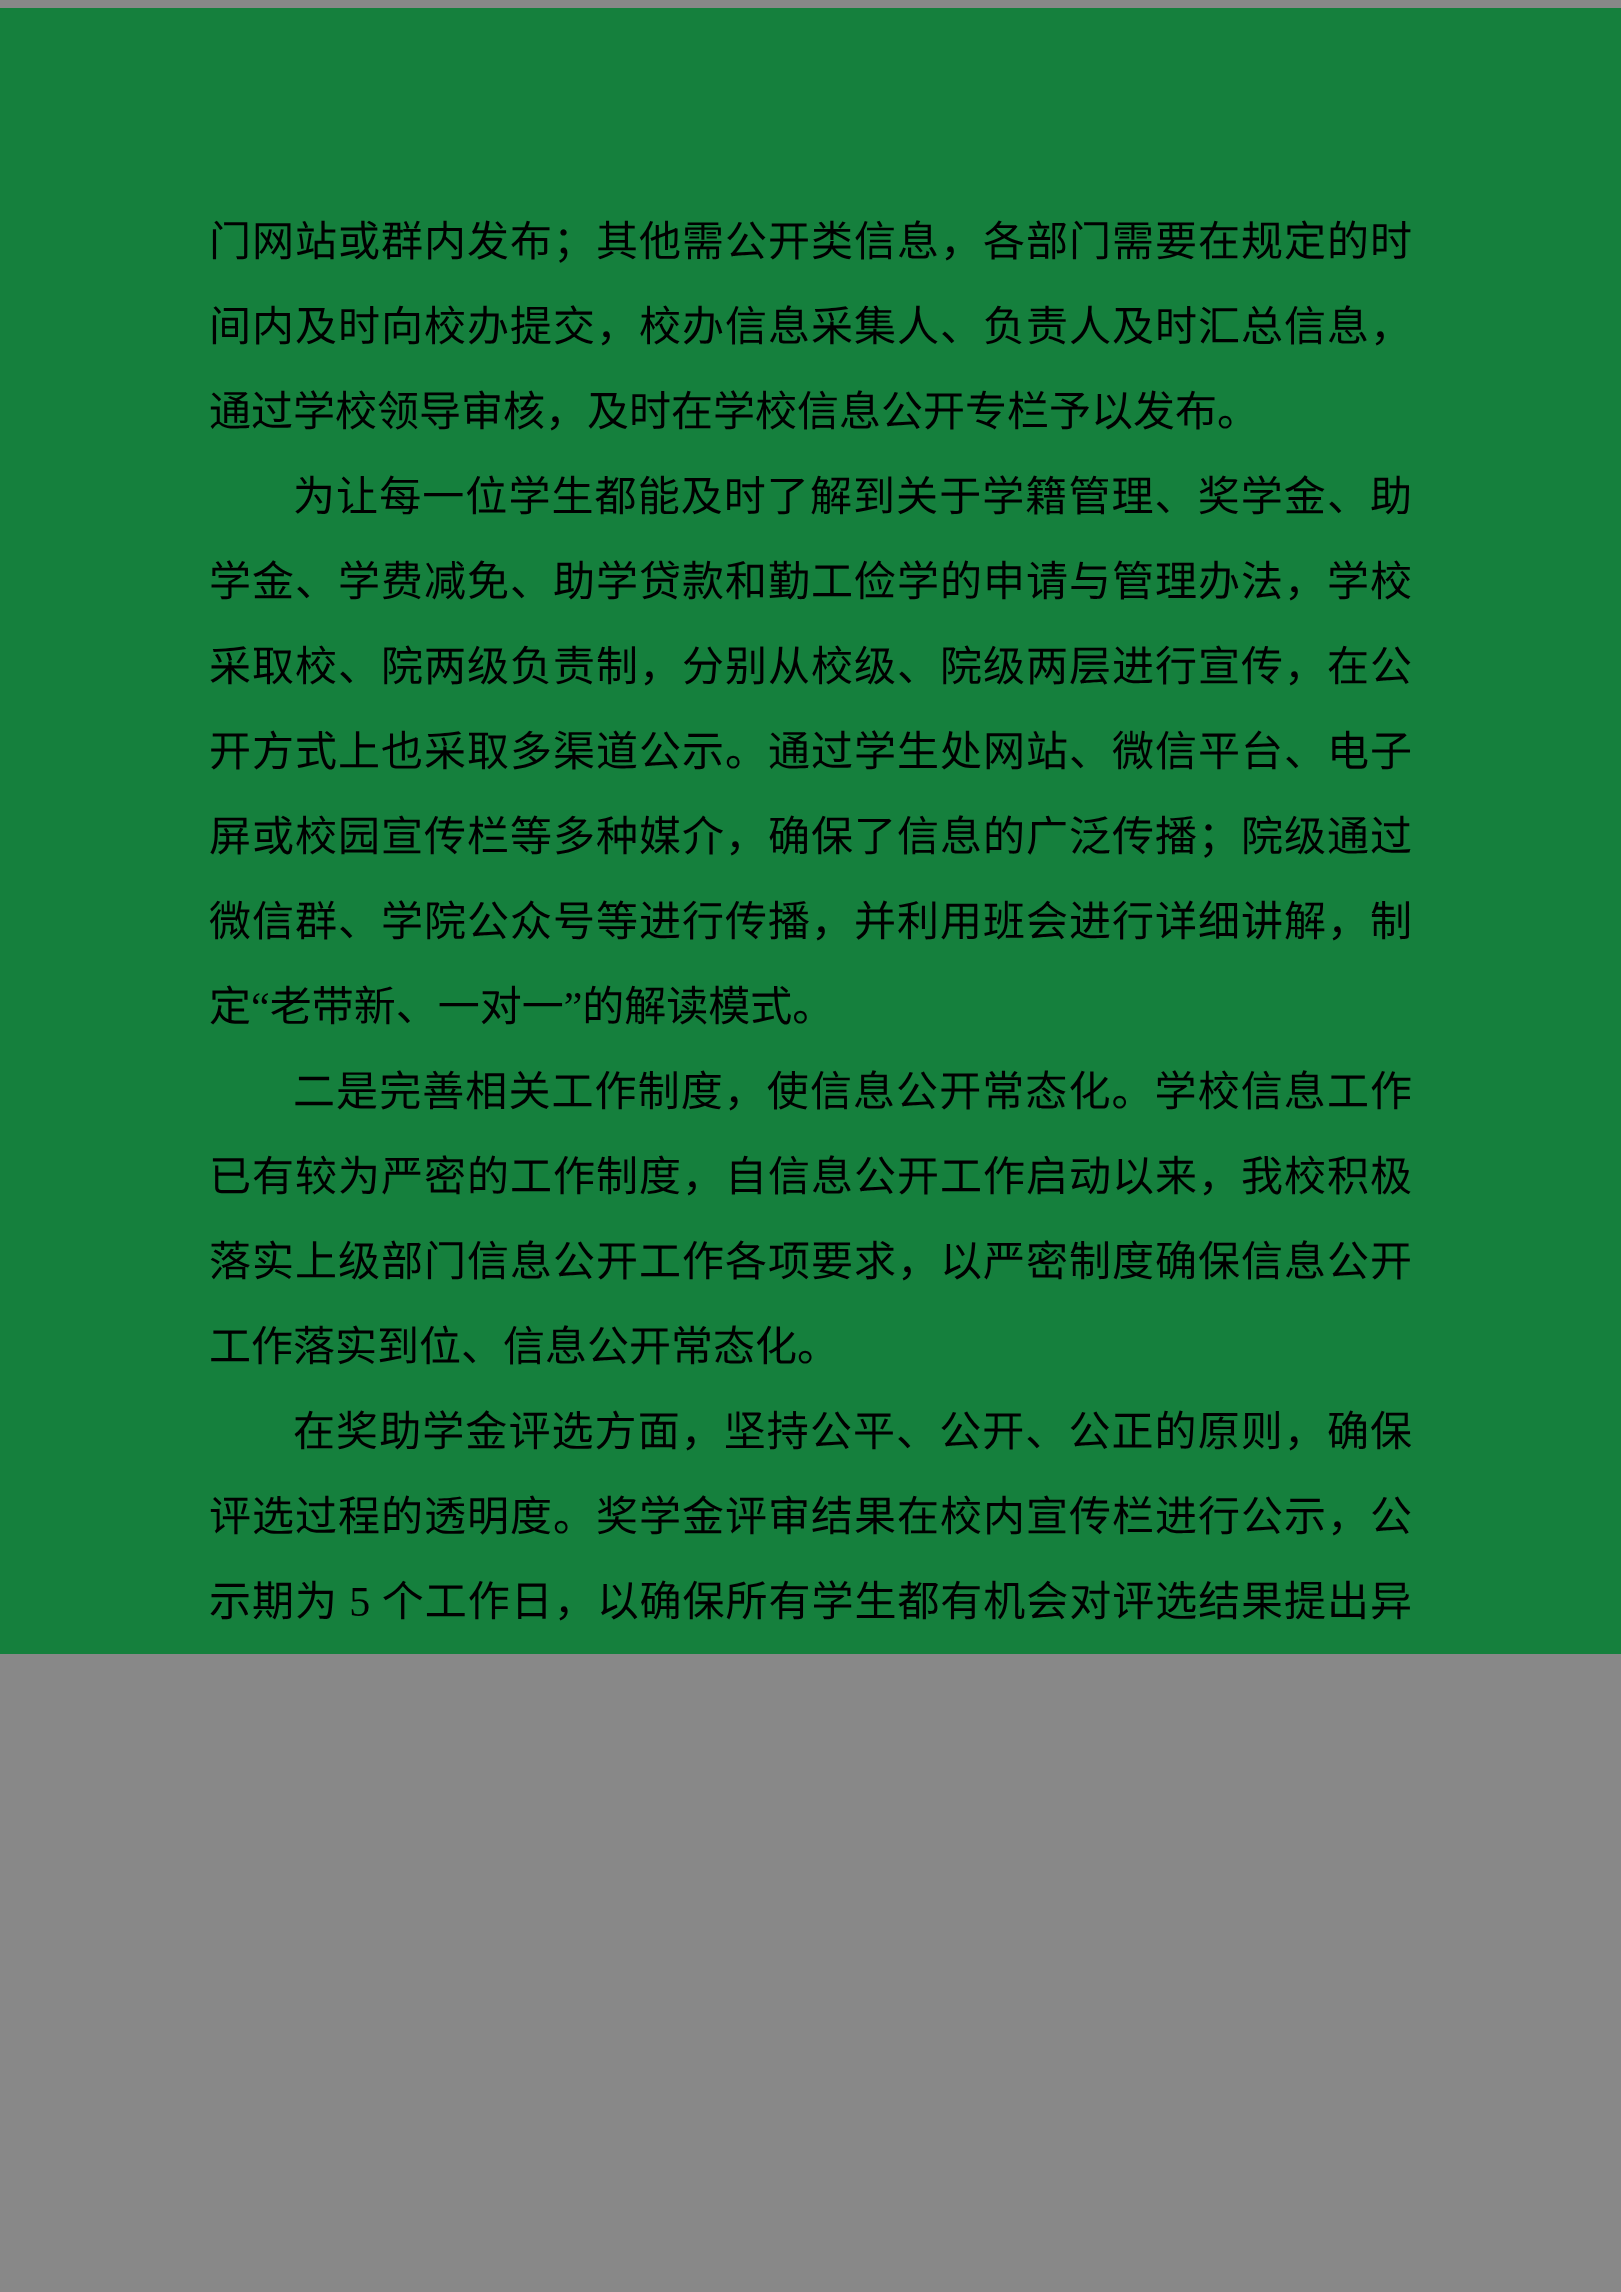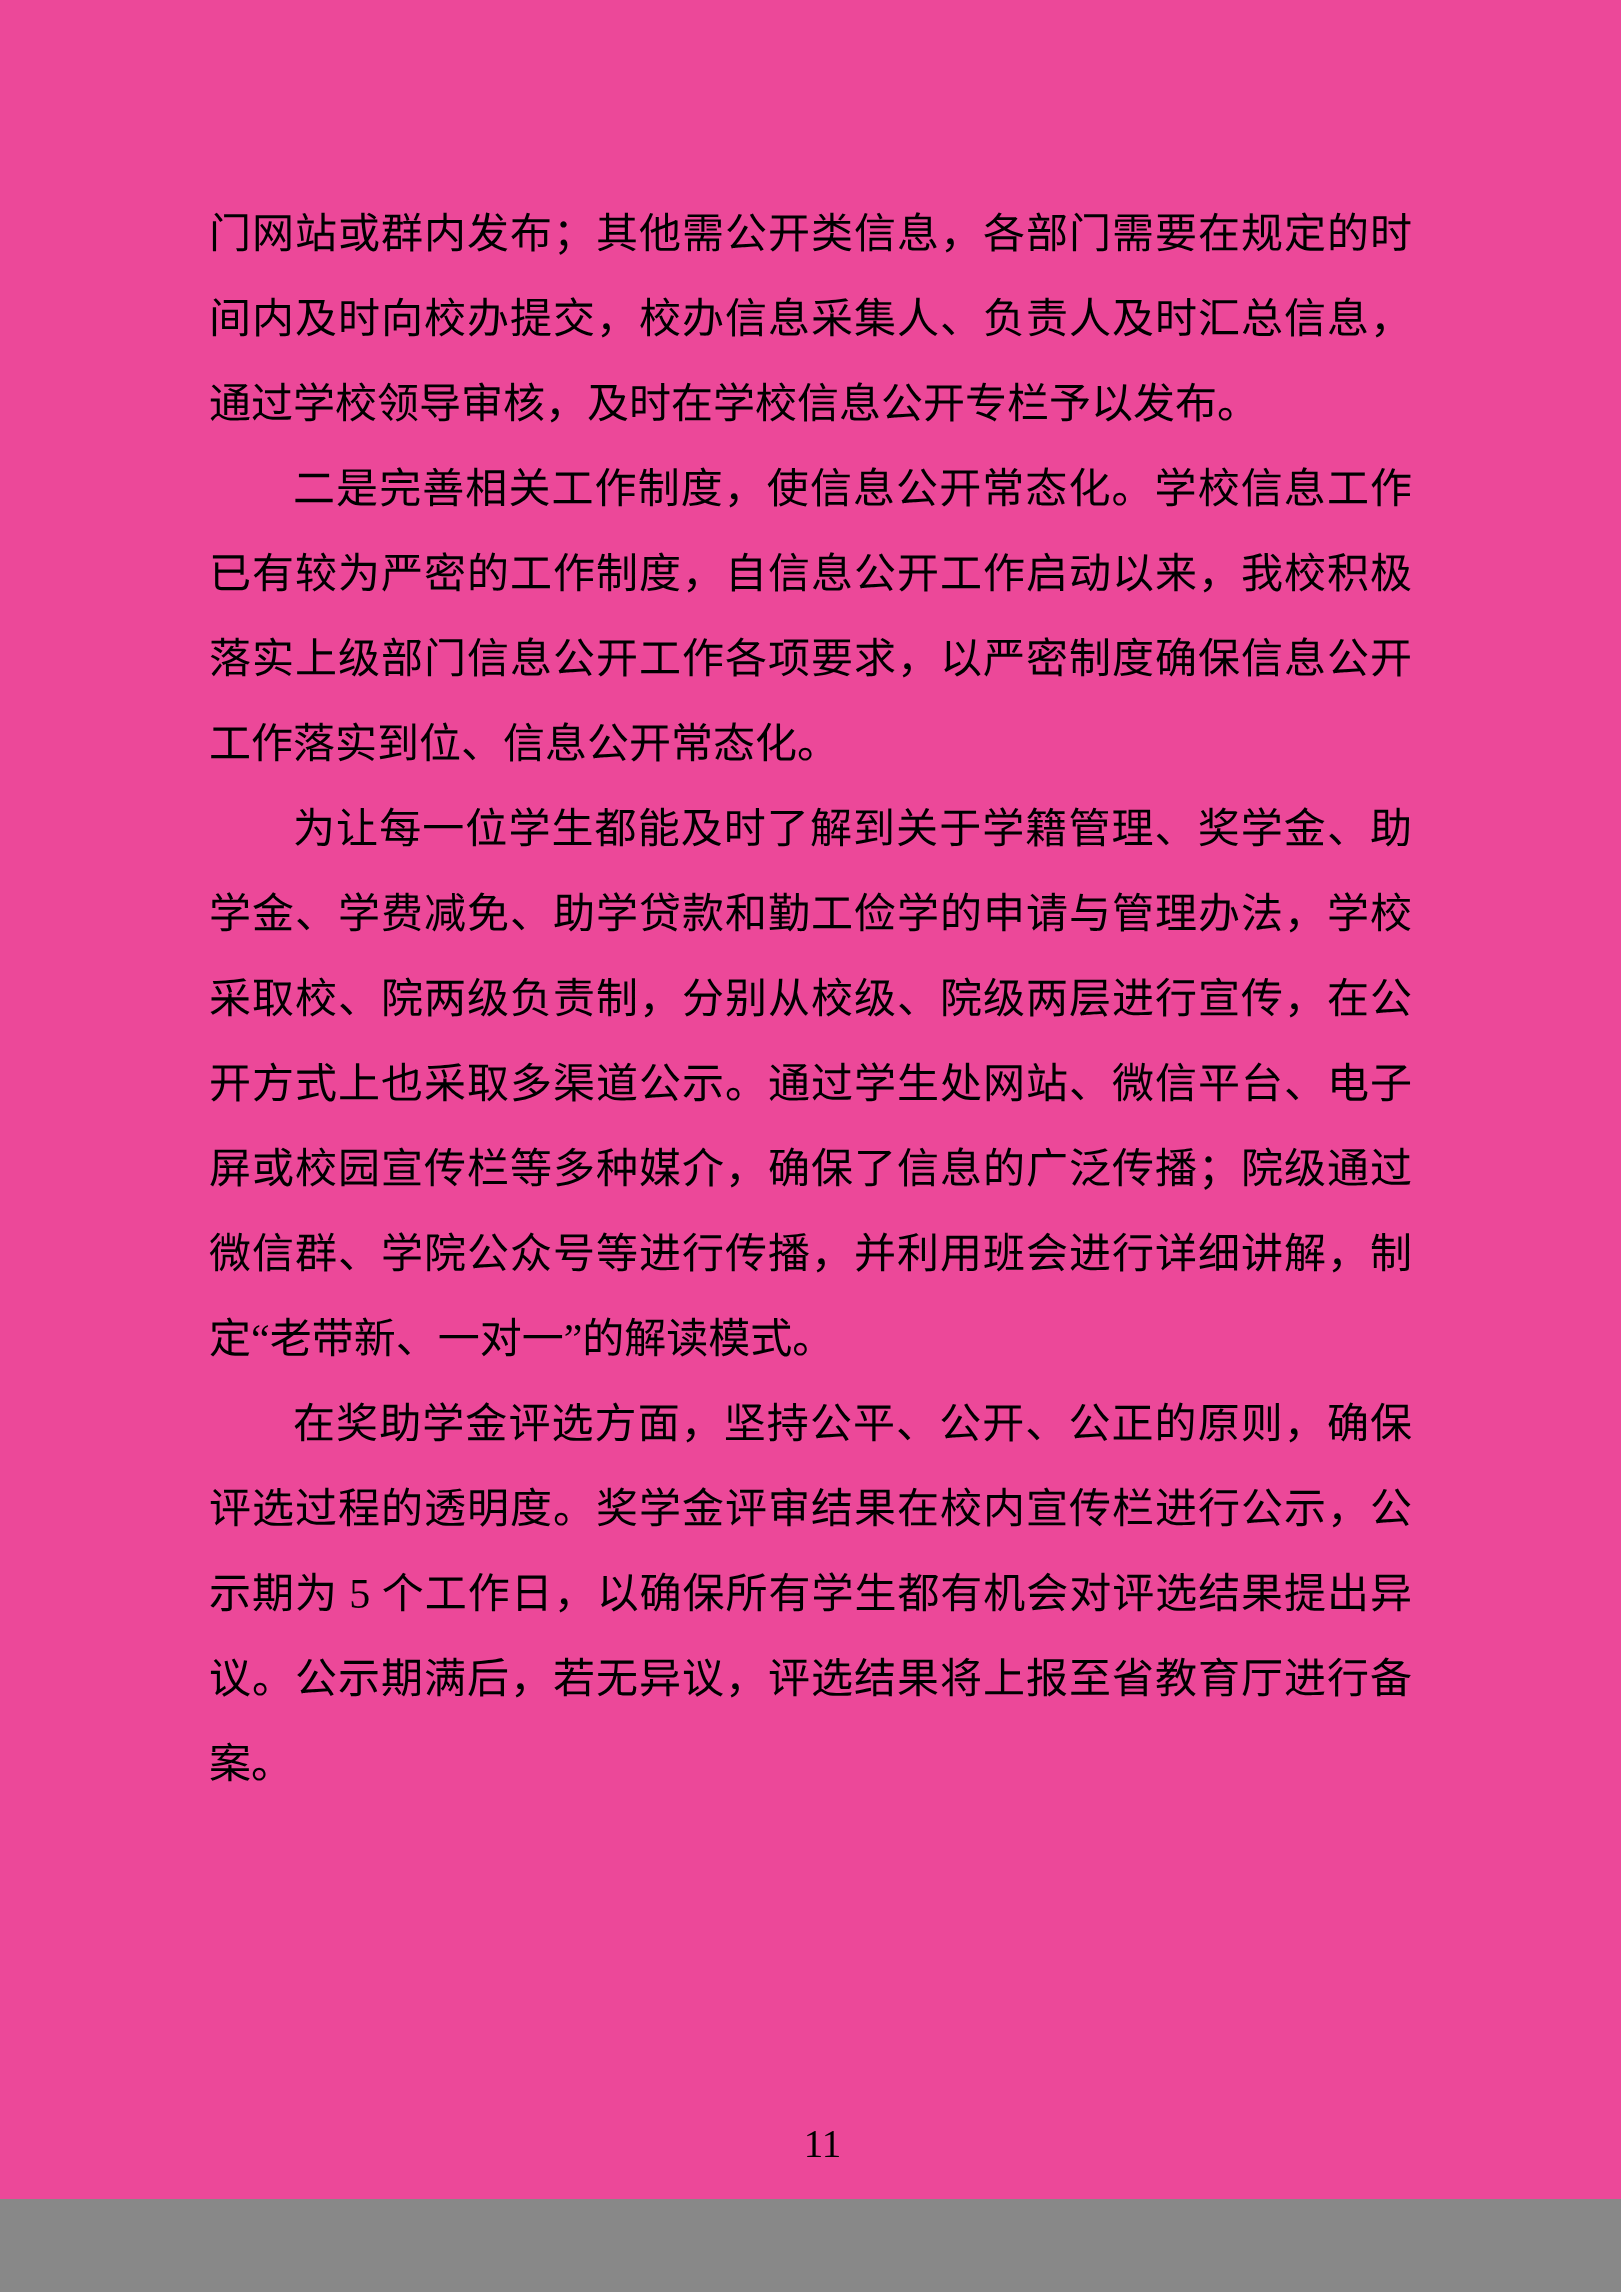--- a/index.html
+++ b/index.html
@@ -3,23 +3,23 @@
 <meta charset="utf-8">
 <style>
   html, body {
     margin: 0;
     padding: 0;
     background: #888888;
   }
   .page {
     position: relative;
     width: 1621px;
-    height: 2199px;
-    margin: 0 auto;
-    background: #ec4899;
+    height: 1646px;
+    margin: 8px auto;
+    background: #15803d;
     overflow: hidden;
     font-family: "Liberation Serif", "DejaVu Serif", serif;
   }
   .content {
     position: absolute;
     top: 192px;
     left: 209px;
     width: 1203px;
     color: #000000;
     font-size: 42px;
@@ -46,19 +46,19 @@
     line-height: 47px;
     font-family: "Liberation Serif", "DejaVu Serif", serif;
   }
 </style>
 </head>
 <body>
 
 <div class="page">
   <div class="content">
     <p>门网站或群内发布；其他需公开类信息，各部门需要在规定的时间内及时向校办提交，校办信息采集人、负责人及时汇总信息，通过学校领导审核，及时在学校信息公开专栏予以发布。</p>
+    <p class="indent">为让每一位学生都能及时了解到关于学籍管理、奖学金、助学金、学费减免、助学贷款和勤工俭学的申请与管理办法，学校采取校、院两级负责制，分别从校级、院级两层进行宣传，在公开方式上也采取多渠道公示。通过学生处网站、微信平台、电子屏或校园宣传栏等多种媒介，确保了信息的广泛传播；院级通过微信群、学院公众号等进行传播，并利用班会进行详细讲解，制定“老带新、一对一”的解读模式。</p>
     <p class="indent">二是完善相关工作制度，使信息公开常态化。学校信息工作已有较为严密的工作制度，自信息公开工作启动以来，我校积极落实上级部门信息公开工作各项要求，以严密制度确保信息公开工作落实到位、信息公开常态化。</p>
-    <p class="indent">为让每一位学生都能及时了解到关于学籍管理、奖学金、助学金、学费减免、助学贷款和勤工俭学的申请与管理办法，学校采取校、院两级负责制，分别从校级、院级两层进行宣传，在公开方式上也采取多渠道公示。通过学生处网站、微信平台、电子屏或校园宣传栏等多种媒介，确保了信息的广泛传播；院级通过微信群、学院公众号等进行传播，并利用班会进行详细讲解，制定“老带新、一对一”的解读模式。</p>
     <p class="indent">在奖助学金评选方面，坚持公平、公开、公正的原则，确保评选过程的透明度。奖学金评审结果在校内宣传栏进行公示，公示期为 5 个工作日，以确保所有学生都有机会对评选结果提出异议。公示期满后，若无异议，评选结果将上报至省教育厅进行备案。</p>
   </div>
   <div class="page-number">11</div>
 </div>
 
 
 </body></html>

